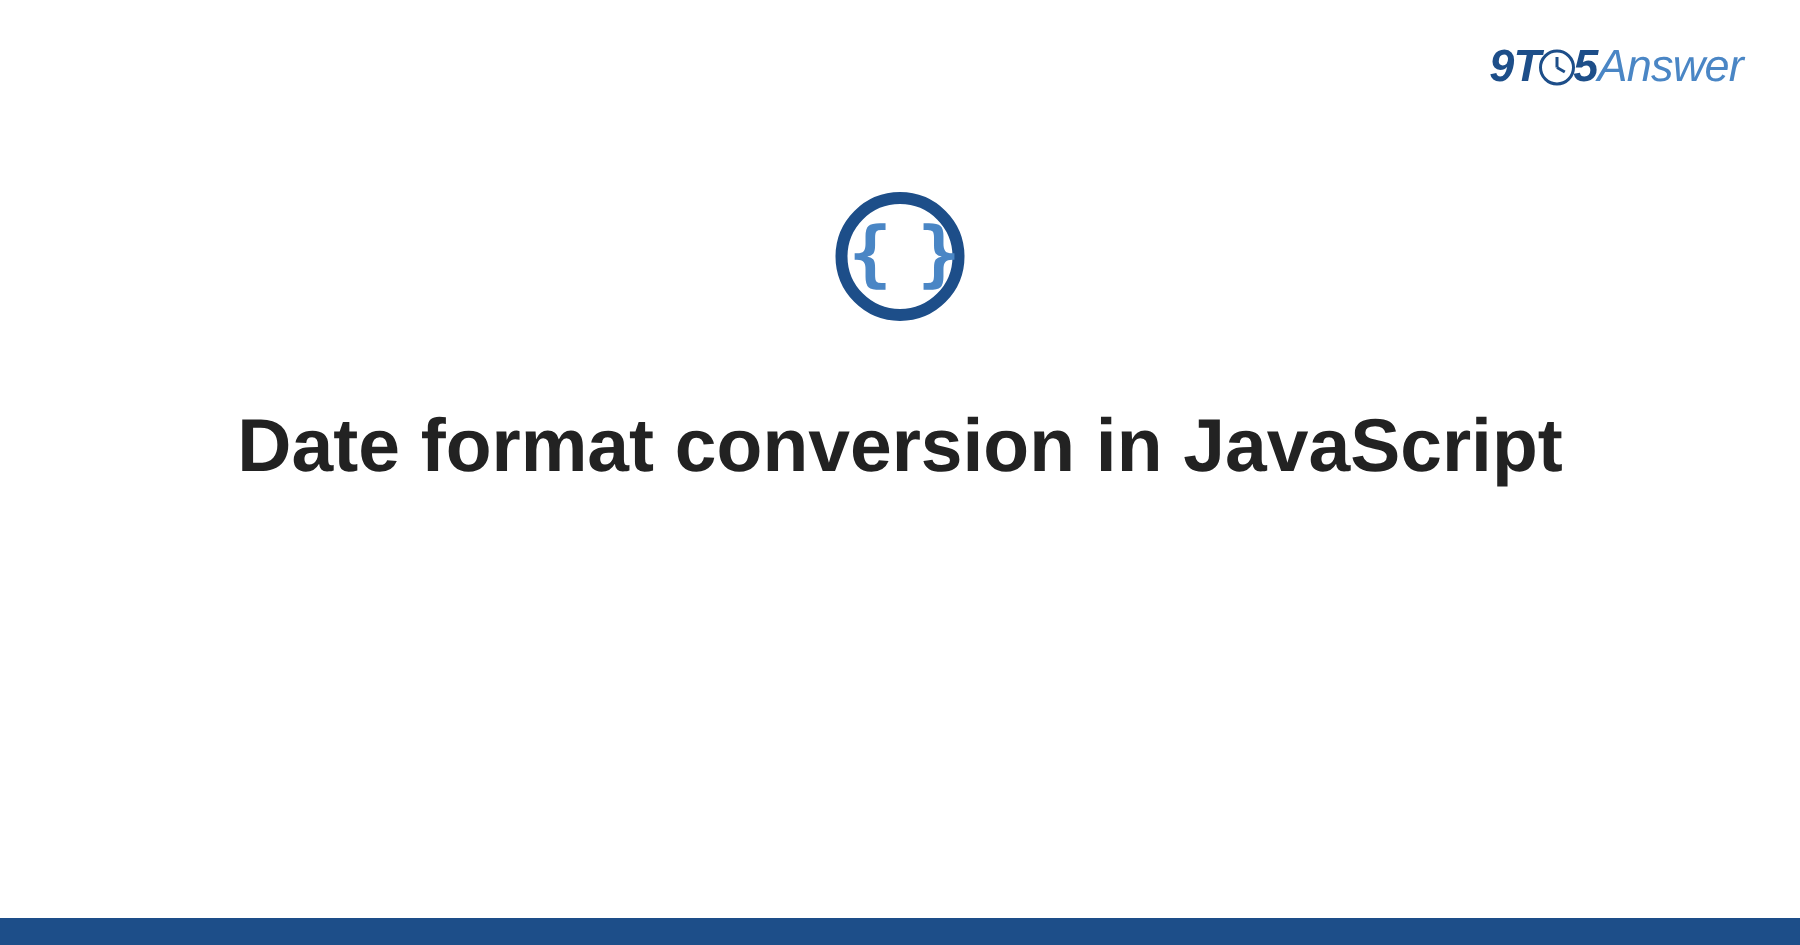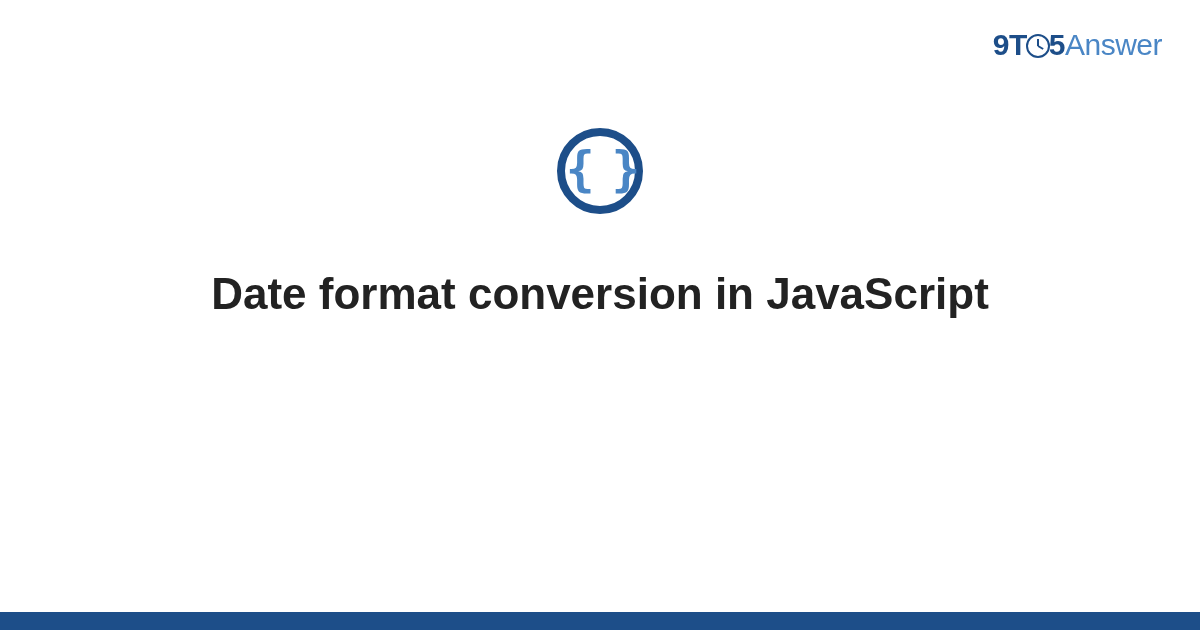--- a/index.html
+++ b/index.html
@@ -16,20 +16,21 @@
       overflow: hidden;
     }
     .brand-logo {
       position: absolute;
       top: 28px;
       right: 38px;
       font-size: 30px;
       font-weight: 600;
       letter-spacing: -0.5px;
       color: #1d4e89;
+      font-style: italic;
     }
     .brand-logo .nine {
       color: #1d4e89;
     }
     .brand-logo .t {
       color: #1d4e89;
       text-transform: uppercase;
     }
     .brand-logo .clock-o {
       display: inline-block;
@@ -93,21 +94,21 @@
       font-size: 48px;
       font-weight: 700;
       color: #4a86c5;
       letter-spacing: -6px;
       font-family: Consolas, Monaco, monospace;
       line-height: 1;
       position: relative;
       top: -2px;
     }
     .title {
-      font-size: 44px;
+      font-size: 50px;
       font-weight: 700;
       color: #222222;
       text-align: right;
       line-height: 1.25;
       max-width: 900px;
     }
     .bottom-bar {
       position: absolute;
       bottom: 0;
       left: 0;

